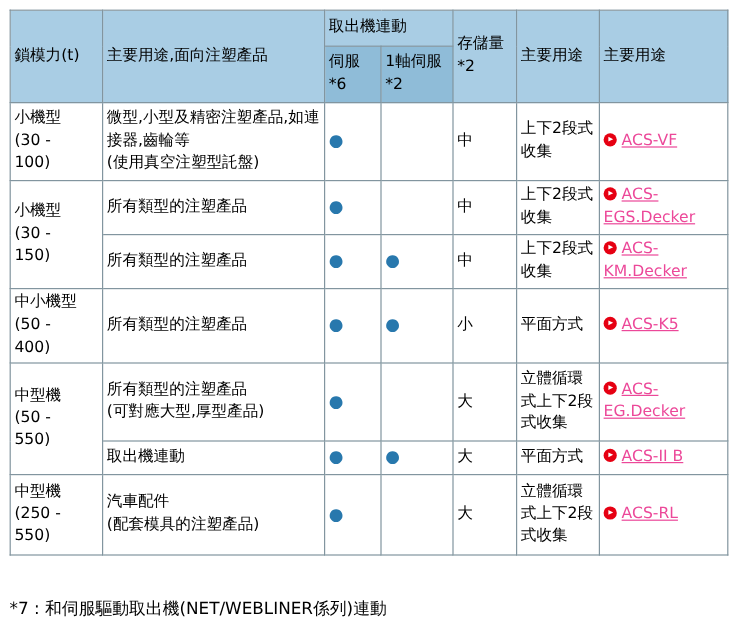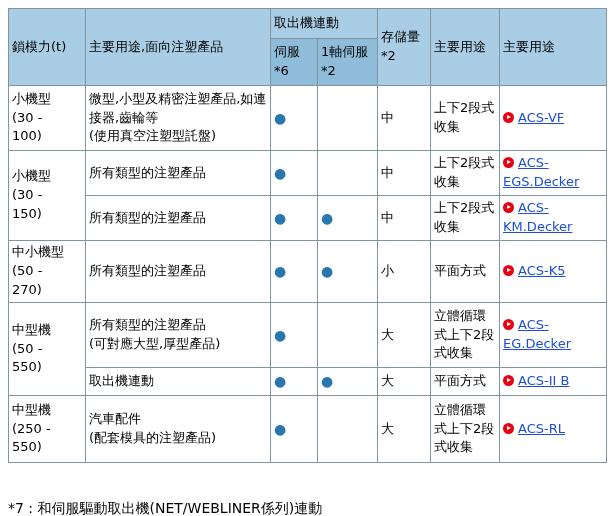--- a/index.html
+++ b/index.html
@@ -23,21 +23,21 @@
     white-space:pre-line;
     line-height:1.45;
     font-weight:normal;
     word-break:break-word;
   }
   .hdr{background:#a9cde4;}
   .hdr-sub{background:#8fbcd8;}
   .dot-cell{color:#2878ad;font-size:14px;}
   .model-cell{text-align:left;padding-left:4px;background:#fff;}
   .model-link{
-    color:#1d4ed8;
+    color:#ec4899;
     text-decoration:underline;
     cursor:pointer;
     white-space:normal;
   }
   .red-arrow{
     display:inline-block;width:11px;height:11px;
     background:#e60012;border-radius:50%;
     position:relative;vertical-align:-1px;margin-right:4px;
   }
   .red-arrow::after{
@@ -113,21 +113,21 @@
       <td class="dot-cell">●</td>
       <td class="dot-cell">●</td>
       <td>中</td>
       <td>上下2段式收集</td>
       <td class="model-cell"><span class="red-arrow"></span><a class="model-link">ACS-KM.Decker</a></td>
     </tr>
 
     <tr style="height:62px">
       <td>中小機型
 (50 -
-270)</td>
+400)</td>
       <td>所有類型的注塑產品</td>
       <td class="dot-cell">●</td>
       <td class="dot-cell">●</td>
       <td>小</td>
       <td>平面方式</td>
       <td class="model-cell"><span class="red-arrow"></span><a class="model-link">ACS-K5</a></td>
     </tr>
 
     <tr style="height:65px">
       <td rowspan="2">中型機

